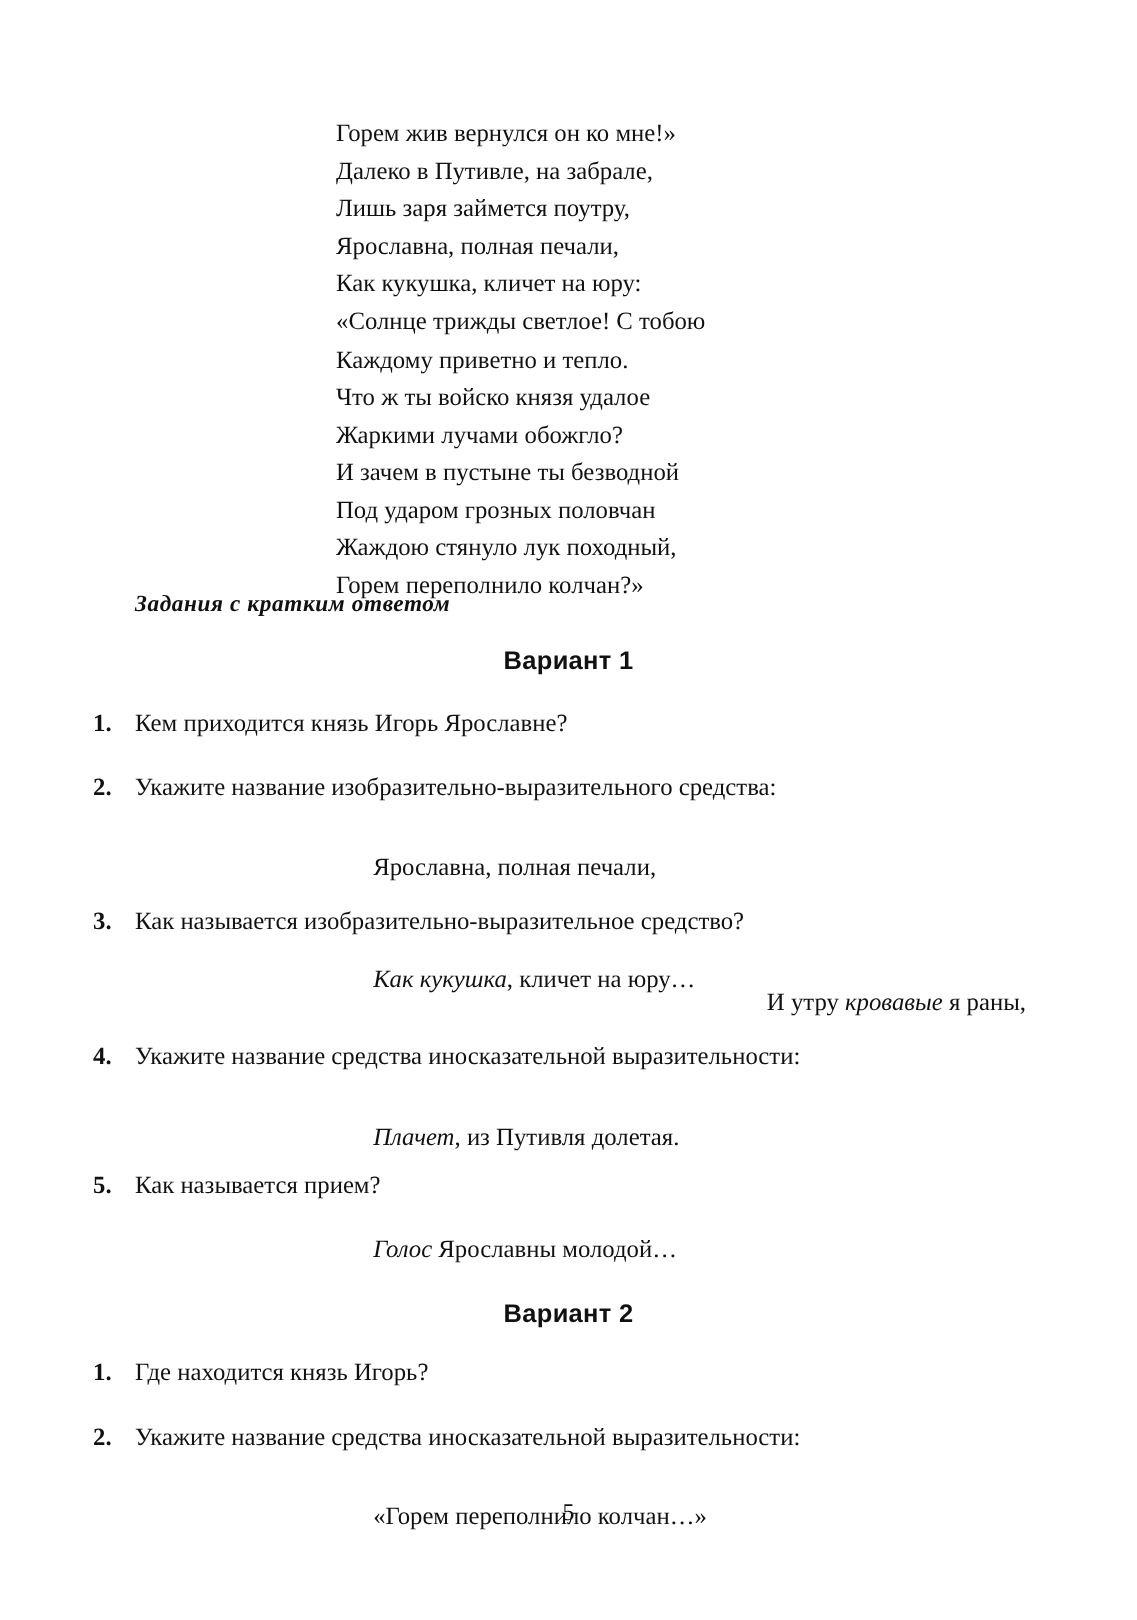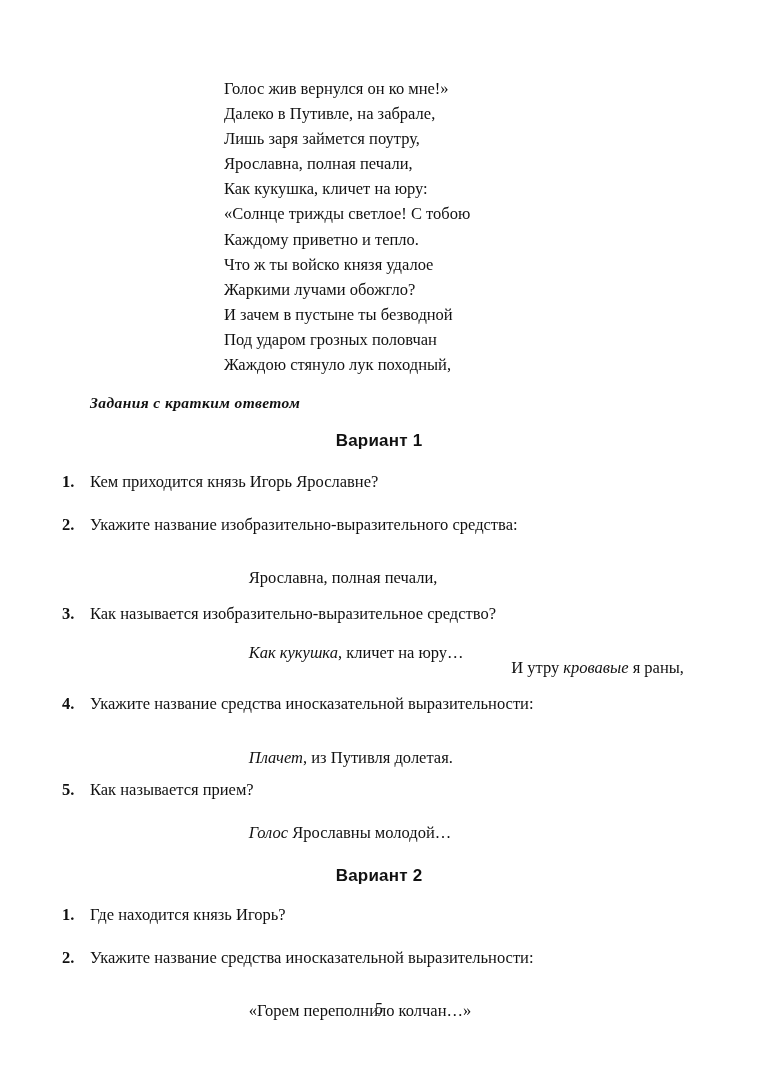--- a/index.html
+++ b/index.html
@@ -114,32 +114,33 @@
     font-size: 16px;
     white-space: pre;
   }
 </style>
 </head>
 <body>
 
 <div class="page">
 
   <div class="poem">
-    <div class="poem-line">Голос жив вернулся он ко мне!»</div>
+    <div class="poem-line">Горем жив вернулся он ко мне!»</div>
     <div class="poem-line">Далеко в Путивле, на забрале,</div>
     <div class="poem-line">Лишь заря займется поутру,</div>
     <div class="poem-line">Ярославна, полная печали,</div>
     <div class="poem-line">Как кукушка, кличет на юру:</div>
     <div class="poem-line">«Солнце трижды светлое! С тобою</div>
     <div class="poem-line">Каждому приветно и тепло.</div>
     <div class="poem-line">Что ж ты войско князя удалое</div>
     <div class="poem-line">Жаркими лучами обожгло?</div>
     <div class="poem-line">И зачем в пустыне ты безводной</div>
     <div class="poem-line">Под ударом грозных половчан</div>
     <div class="poem-line">Жаждою стянуло лук походный,</div>
+    <div class="poem-line">Горем переполнило колчан?»</div>
   </div>
 
   <div class="section-label">Задания с кратким ответом</div>
 
   <div class="variant-heading variant-1">Вариант 1</div>
 
   <div class="question" style="top:470px;">
     <div class="q-row">
       <span class="q-num">1.</span>
       <span class="q-text">Кем приходится князь Игорь Ярославне?</span>

